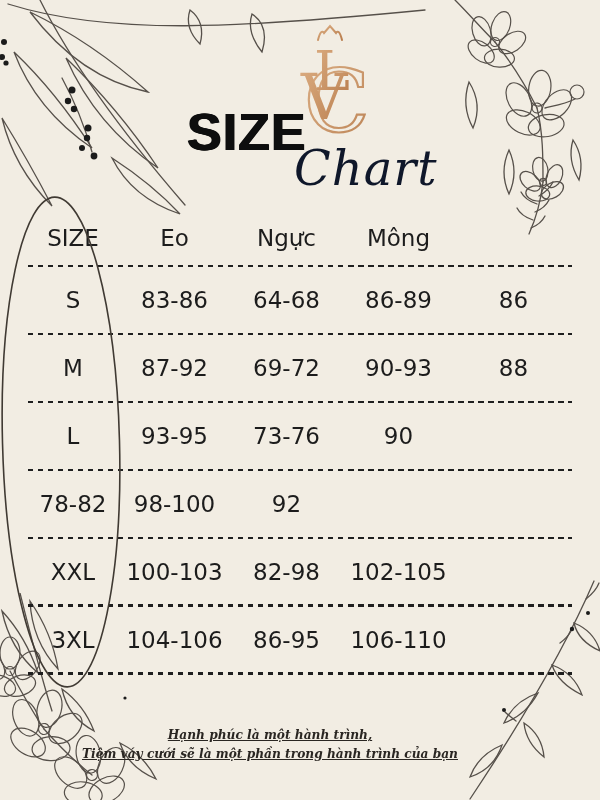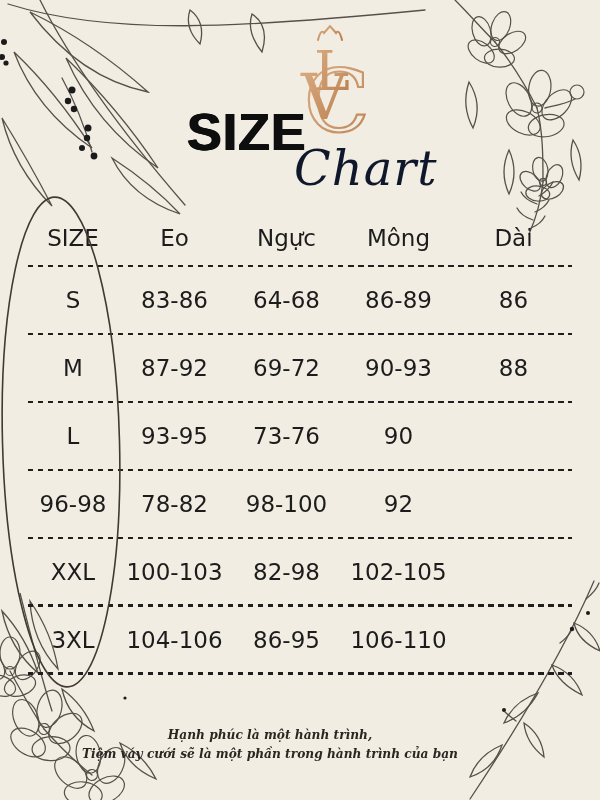--- a/index.html
+++ b/index.html
@@ -48,21 +48,21 @@
     background:repeating-linear-gradient(90deg,#1f1f1f 0 5.5px,transparent 5.5px 10px);
   }
 
   .ellipse-hl{position:absolute;left:0;top:192px;z-index:3;}
 
   .footer{
     position:absolute;left:0;top:726px;width:540px;z-index:2;
     text-align:center;
     font-family:"DejaVu Serif", serif;
     font-style:italic;font-weight:bold;
-    font-size:12.2px;line-height:18.5px;color:#2a2622;
+    font-size:12.2px;line-height:18.5px;color:#2a2622;text-decoration:underline;
   }
 </style>
 </head>
 <body>
 
 <div class="page">
 
   <svg class="deco" style="left:0;top:0;" width="435" height="215" viewBox="0 0 435 215">
     <path d="M8,4 C110,36 240,28 425,10"></path>
     <path d="M190,10 Q206,22 200,44 Q184,28 190,10 Z"></path>
@@ -195,21 +195,20 @@
 
   <div class="title-size">SIZE</div>
   <div class="title-chart">Chart</div>
 
   <div class="table">
     <div class="t-row t-head">
       <span class="cell">SIZE</span>
       <span class="cell">Eo</span>
       <span class="cell">Ngực</span>
       <span class="cell">Mông</span>
-      <span class="cell">Dài</span>
     </div>
     <div class="dash"></div>
 
     <div class="t-row t-body">
       <span class="cell">S</span>
       <span class="cell">83-86</span>
       <span class="cell">64-68</span>
       <span class="cell">86-89</span>
       <span class="cell">86</span>
     </div>
@@ -226,21 +225,20 @@
 
     <div class="t-row t-body">
       <span class="cell">L</span>
       <span class="cell">93-95</span>
       <span class="cell">73-76</span>
       <span class="cell">90</span>
     </div>
     <div class="dash"></div>
 
     <div class="t-row t-body">
-      <span class="cell">96-98</span>
       <span class="cell">78-82</span>
       <span class="cell">98-100</span>
       <span class="cell">92</span>
     </div>
     <div class="dash"></div>
 
     <div class="t-row t-body">
       <span class="cell">XXL</span>
       <span class="cell">100-103</span>
       <span class="cell">82-98</span>

